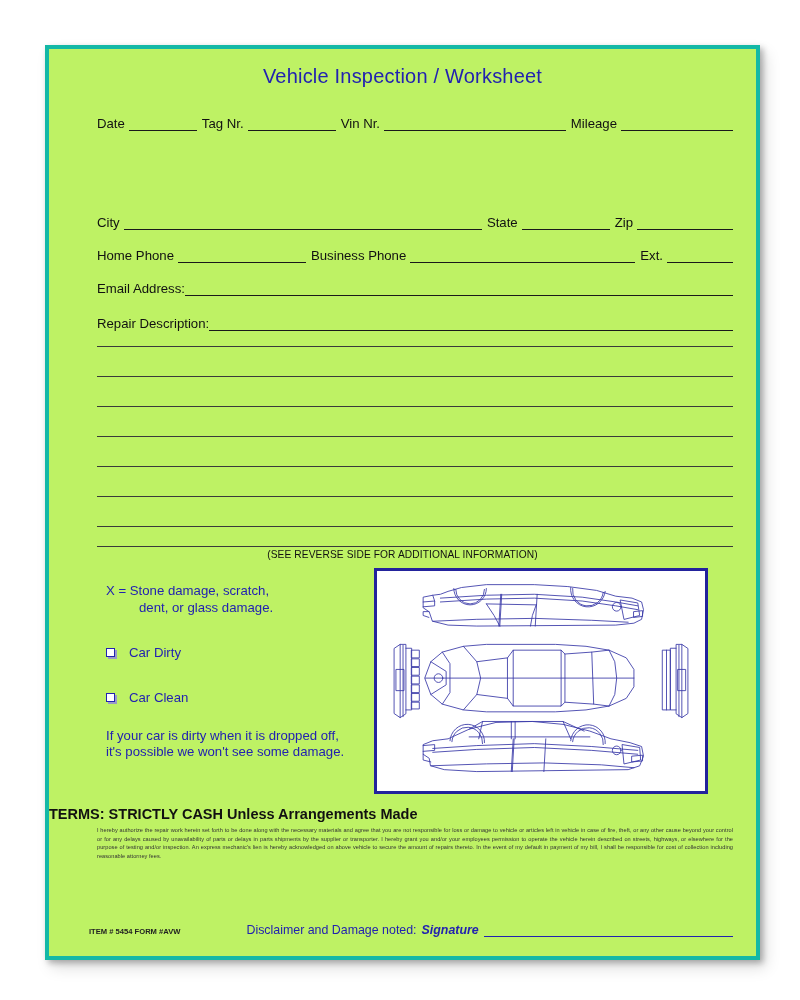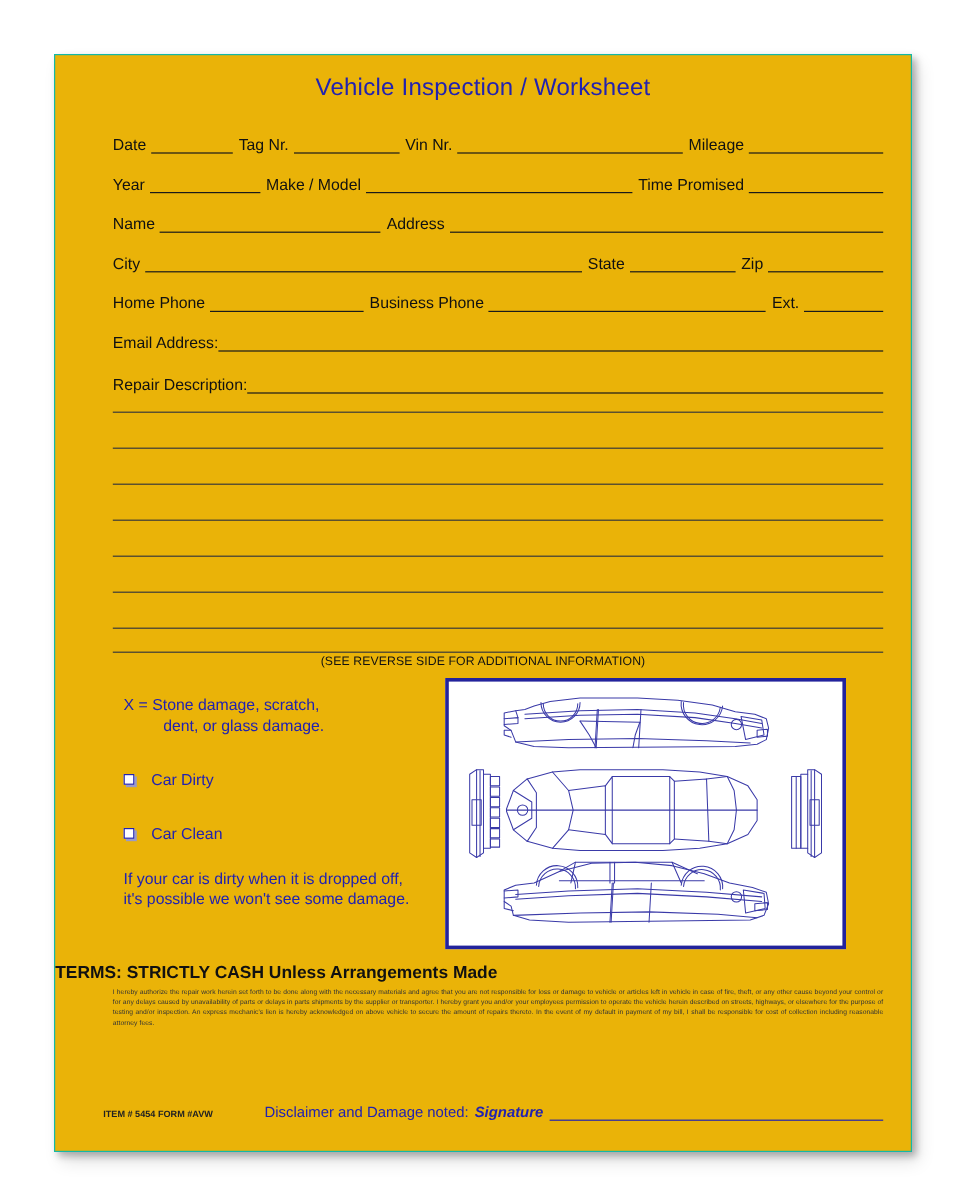--- a/index.html
+++ b/index.html
@@ -10,22 +10,22 @@
     font-family: "Liberation Sans", sans-serif;
   }
   #page-shadow-wrap {
     position: absolute;
     left: 45px; top: 45px;
     width: 715px; height: 915px;
   }
   .sheet {
     position: absolute;
     inset: 0;
-    background: #eab308;
-    border: 1px solid #14b8a6;
+    background: #bef264;
+    border: 4px solid #14b8a6;
     box-shadow: 3px 3px 6px rgba(0,0,0,0.28), 6px 8px 14px rgba(0,0,0,0.13);
   }
   .inner {
     position: absolute;
     left: 0; top: 0; right: 0; bottom: 0;
     padding: 0;
   }
 
   
   .title {
@@ -158,21 +158,21 @@
   }
   .item-no {
     font-size: 7.6px;
     color: #222;
     font-weight: bold;
     padding-bottom: 1px;
   }
   .disclaimer-lbl {
     font-size: 12.4px;
     color: #2222b0;
-    margin-left: 43px;
+    margin-left: 66px;
     padding-right: 5px;
   }
   .sig-lbl {
     font-size: 12.4px;
     color: #2222b0;
     font-weight: bold;
     font-style: italic;
     padding-right: 5px;
   }
   .footer-row .rule {
@@ -193,35 +193,21 @@
         <span class="lbl">Date</span>
         <span class="rule" style="width:68px;"></span>
         <span class="lbl">Tag Nr.</span>
         <span class="rule" style="width:88px;"></span>
         <span class="lbl">Vin Nr.</span>
         <span class="rule grow"></span>
         <span class="lbl">Mileage</span>
         <span class="rule" style="width:112px;margin-right:0;"></span>
       </div>
 
-      <div class="frow" style="top:95px;">
-        <span class="lbl">Year</span>
-        <span class="rule" style="width:92px;"></span>
-        <span class="lbl">Make / Model</span>
-        <span class="rule grow"></span>
-        <span class="lbl">Time Promised</span>
-        <span class="rule" style="width:112px;margin-right:0;"></span>
-      </div>
-
-      <div class="frow" style="top:128px;">
-        <span class="lbl">Name</span>
-        <span class="rule" style="width:184px;"></span>
-        <span class="lbl">Address</span>
-        <span class="rule grow" style="margin-right:0;"></span>
-      </div>
+
 
       <div class="frow" style="top:161px;">
         <span class="lbl">City</span>
         <span class="rule grow"></span>
         <span class="lbl">State</span>
         <span class="rule" style="width:88px;"></span>
         <span class="lbl">Zip</span>
         <span class="rule" style="width:96px;margin-right:0;"></span>
       </div>
 

